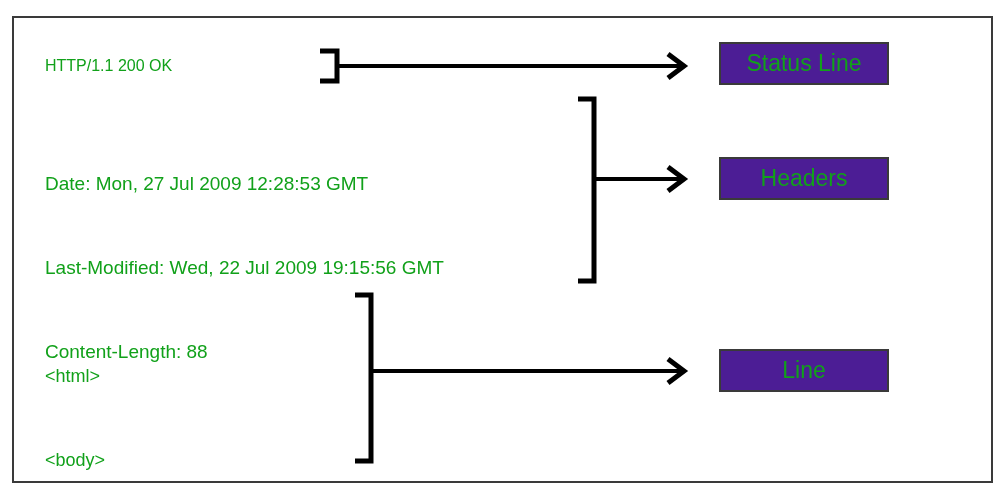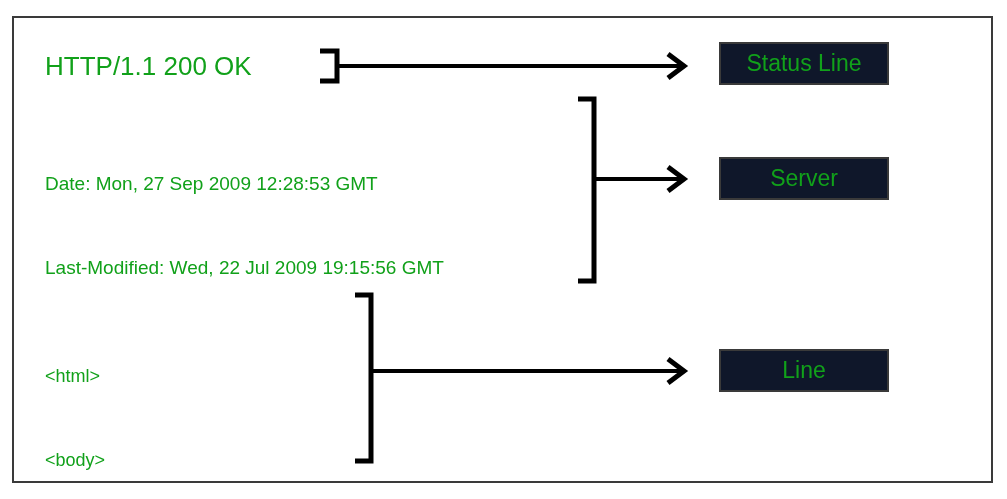--- a/index.html
+++ b/index.html
@@ -30,38 +30,38 @@
   .msg-text {
     position: absolute;
     color: #11a11a;
     white-space: pre;
     line-height: 28px;
     letter-spacing: 0px;
   }
   #status-line-text {
     left: 45px;
     top: 52px;
-    font-size: 26px;
+    font-size: 16px;
   }
   #headers-block {
     left: 45px;
     top: 114px;
     font-size: 19px;
   }
   #body-block {
     left: 45px;
     top: 306px;
     font-size: 18px;
   }
   .msg-line { display: block; height: 28px; }
   .label-box {
     position: absolute;
     border: 2px solid #3a3a3a;
     box-sizing: border-box;
-    background: #0f172a;
+    background: #4c1d95;
     display: flex;
     align-items: center;
     justify-content: center;
     color: #11a11a;
     font-size: 23px;
   }
   #box-status-line { left: 719px; top: 42px;  width: 170px; height: 43px; }
   #box-headers     { left: 719px; top: 157px; width: 170px; height: 43px; }
   #box-body        { left: 719px; top: 349px; width: 170px; height: 43px; }
   #connectors {
@@ -73,22 +73,23 @@
 </style>
 </head>
 <body>
 
 <div id="canvas">
   <div id="frame"></div>
 
   <div class="msg-text" id="status-line-text">HTTP/1.1 200 OK</div>
 
   <div class="msg-text" id="headers-block">
-    <span class="msg-line">Date: Mon, 27 Sep 2009 12:28:53 GMT</span>
+    <span class="msg-line">Date: Mon, 27 Jul 2009 12:28:53 GMT</span>
     <span class="msg-line">Last-Modified: Wed, 22 Jul 2009 19:15:56 GMT</span>
+    <span class="msg-line">Content-Length: 88</span>
     
     
   </div>
 
   <div class="msg-text" id="body-block">
     <span class="msg-line">&lt;html&gt;</span>
     <span class="msg-line">&lt;body&gt;</span>
     
     
     
@@ -109,15 +110,15 @@
     </g>
 
     <g>
       <path d="M 355 295 L 371 295 L 371 461 L 355 461" fill="none" stroke="#000000" stroke-width="5"></path>
       <line x1="371" y1="371" x2="683" y2="371" stroke="#000000" stroke-width="4"></line>
       <path d="M 668 359 L 684 371 L 668 383" fill="none" stroke="#000000" stroke-width="5" stroke-linecap="butt" stroke-linejoin="miter"></path>
     </g>
   </svg>
 
   <div class="label-box" id="box-status-line">Status Line</div>
-  <div class="label-box" id="box-headers">Server</div>
+  <div class="label-box" id="box-headers">Headers</div>
   <div class="label-box" id="box-body">Line</div>
 </div>
 
 </body></html>

